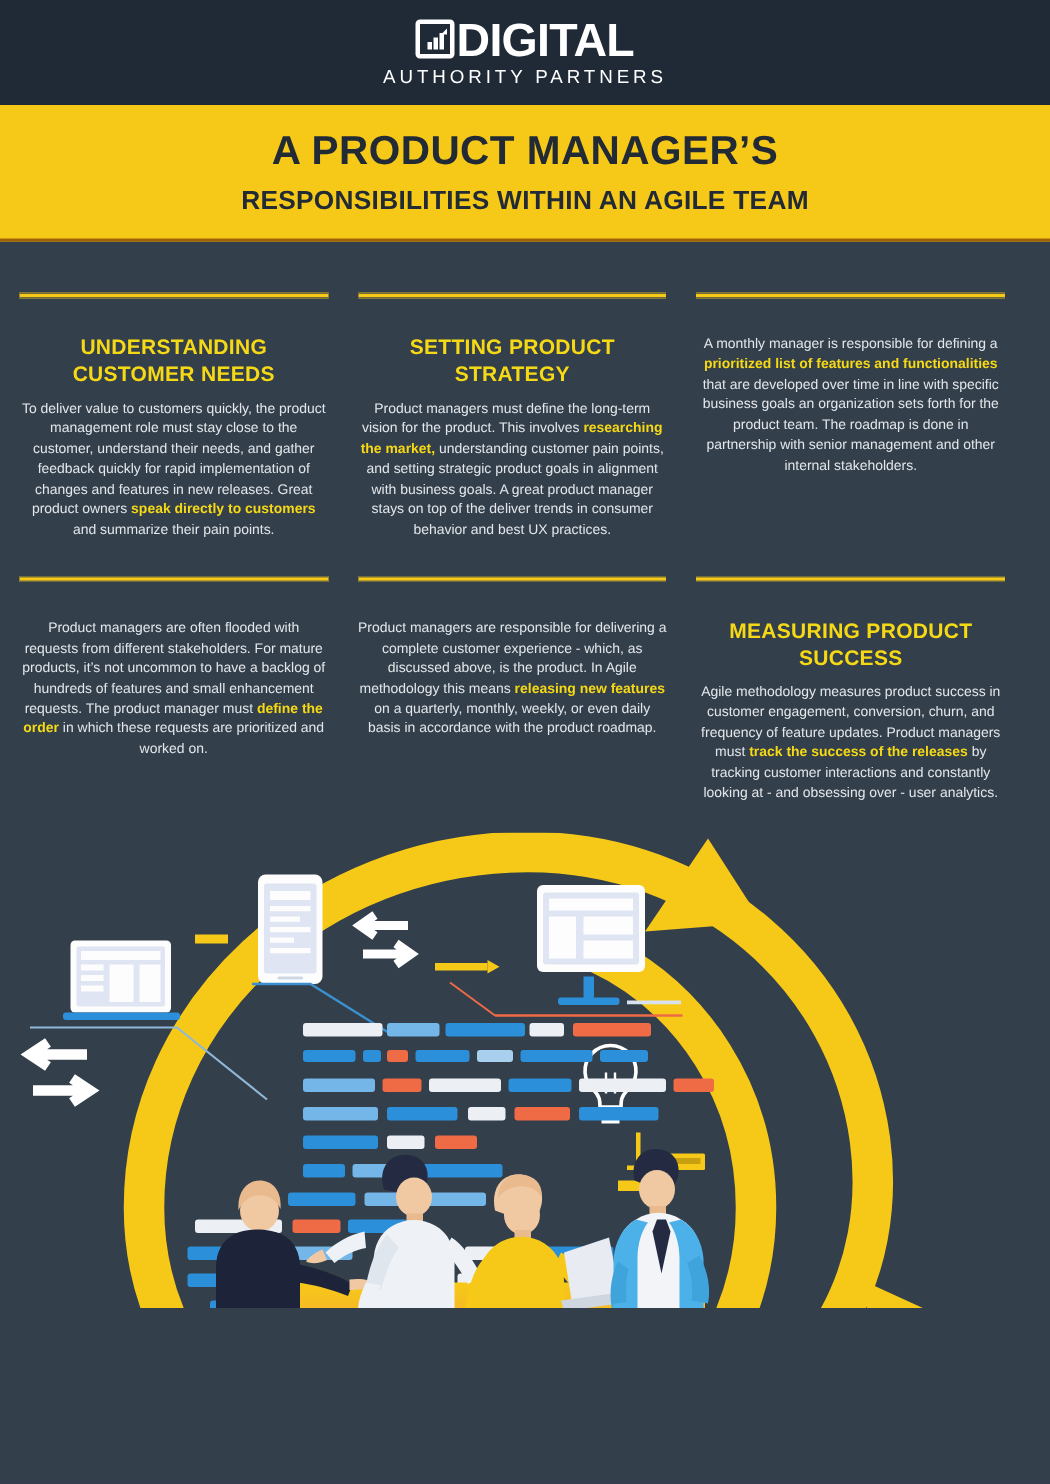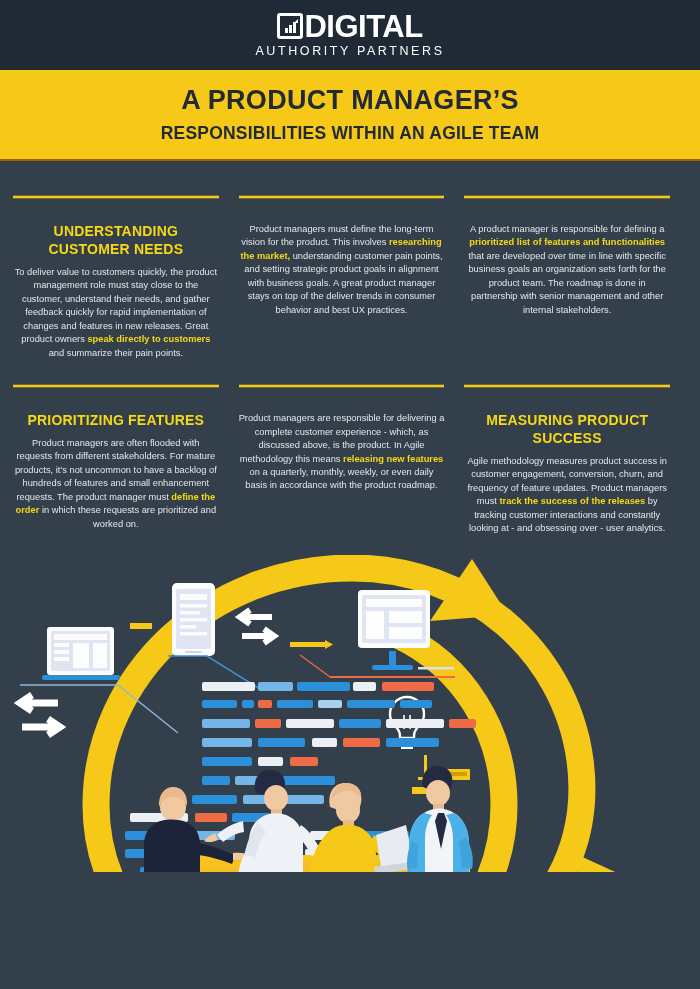--- a/index.html
+++ b/index.html
@@ -150,31 +150,31 @@
   <div class="grid">
 
     <div class="cell">
       <div class="rule"></div>
       <h3>UNDERSTANDING CUSTOMER NEEDS</h3>
       <p><span>To deliver value to customers quickly, the product management role must stay close to the customer, understand their needs, and gather feedback quickly for rapid implementation of changes and features in new releases. Great product owners </span><b>speak directly to customers</b><span> and summarize their pain points.</span></p>
     </div>
 
     <div class="cell">
       <div class="rule"></div>
+      <h3>SETTING PRODUCT STRATEGY</h3>
       <p><span>Product managers must define the long-term vision for the product. This involves </span><b>researching the market,</b><span> understanding customer pain points, and setting strategic product goals in alignment with business goals. A great product manager stays on top of the deliver trends in consumer behavior and best UX practices.</span></p>
     </div>
 
     <div class="cell">
       <div class="rule"></div>
-      <p><span>A product manager is responsible for defining a </span><b>prioritized list of features and functionalities</b><span> that are developed over time in line with specific business goals an organization sets forth for the product team. The roadmap is done in partnership with senior management and other internal stakeholders.</span></p>
-    </div>
-
-    <div class="cell">
-      <div class="rule"></div>
-      <h3>PRIORITIZING FEATURES</h3>
+      <p><span>A monthly manager is responsible for defining a </span><b>prioritized list of features and functionalities</b><span> that are developed over time in line with specific business goals an organization sets forth for the product team. The roadmap is done in partnership with senior management and other internal stakeholders.</span></p>
+    </div>
+
+    <div class="cell">
+      <div class="rule"></div>
       <p><span>Product managers are often flooded with requests from different stakeholders. For mature products, it’s not uncommon to have a backlog of hundreds of features and small enhancement requests. The product manager must </span><b>define the order</b><span> in which these requests are prioritized and worked on.</span></p>
     </div>
 
     <div class="cell">
       <div class="rule"></div>
       <p><span>Product managers are responsible for delivering a complete customer experience - which, as discussed above, is the product. In Agile methodology this means </span><b>releasing new features</b><span> on a quarterly, monthly, weekly, or even daily basis in accordance with the product roadmap.</span></p>
     </div>
 
     <div class="cell">
       <div class="rule"></div>

